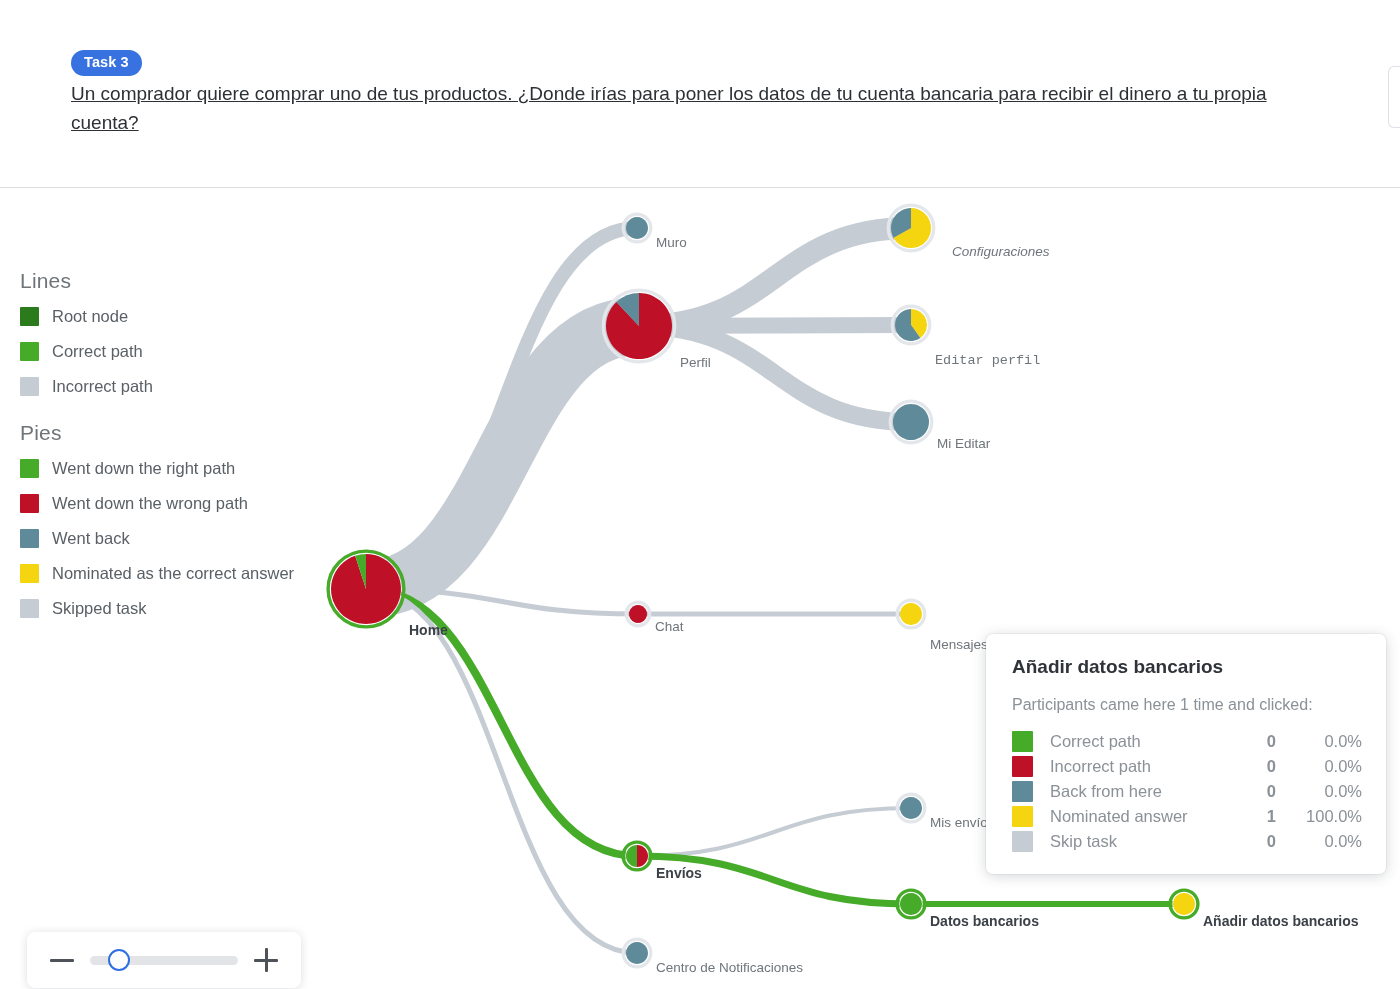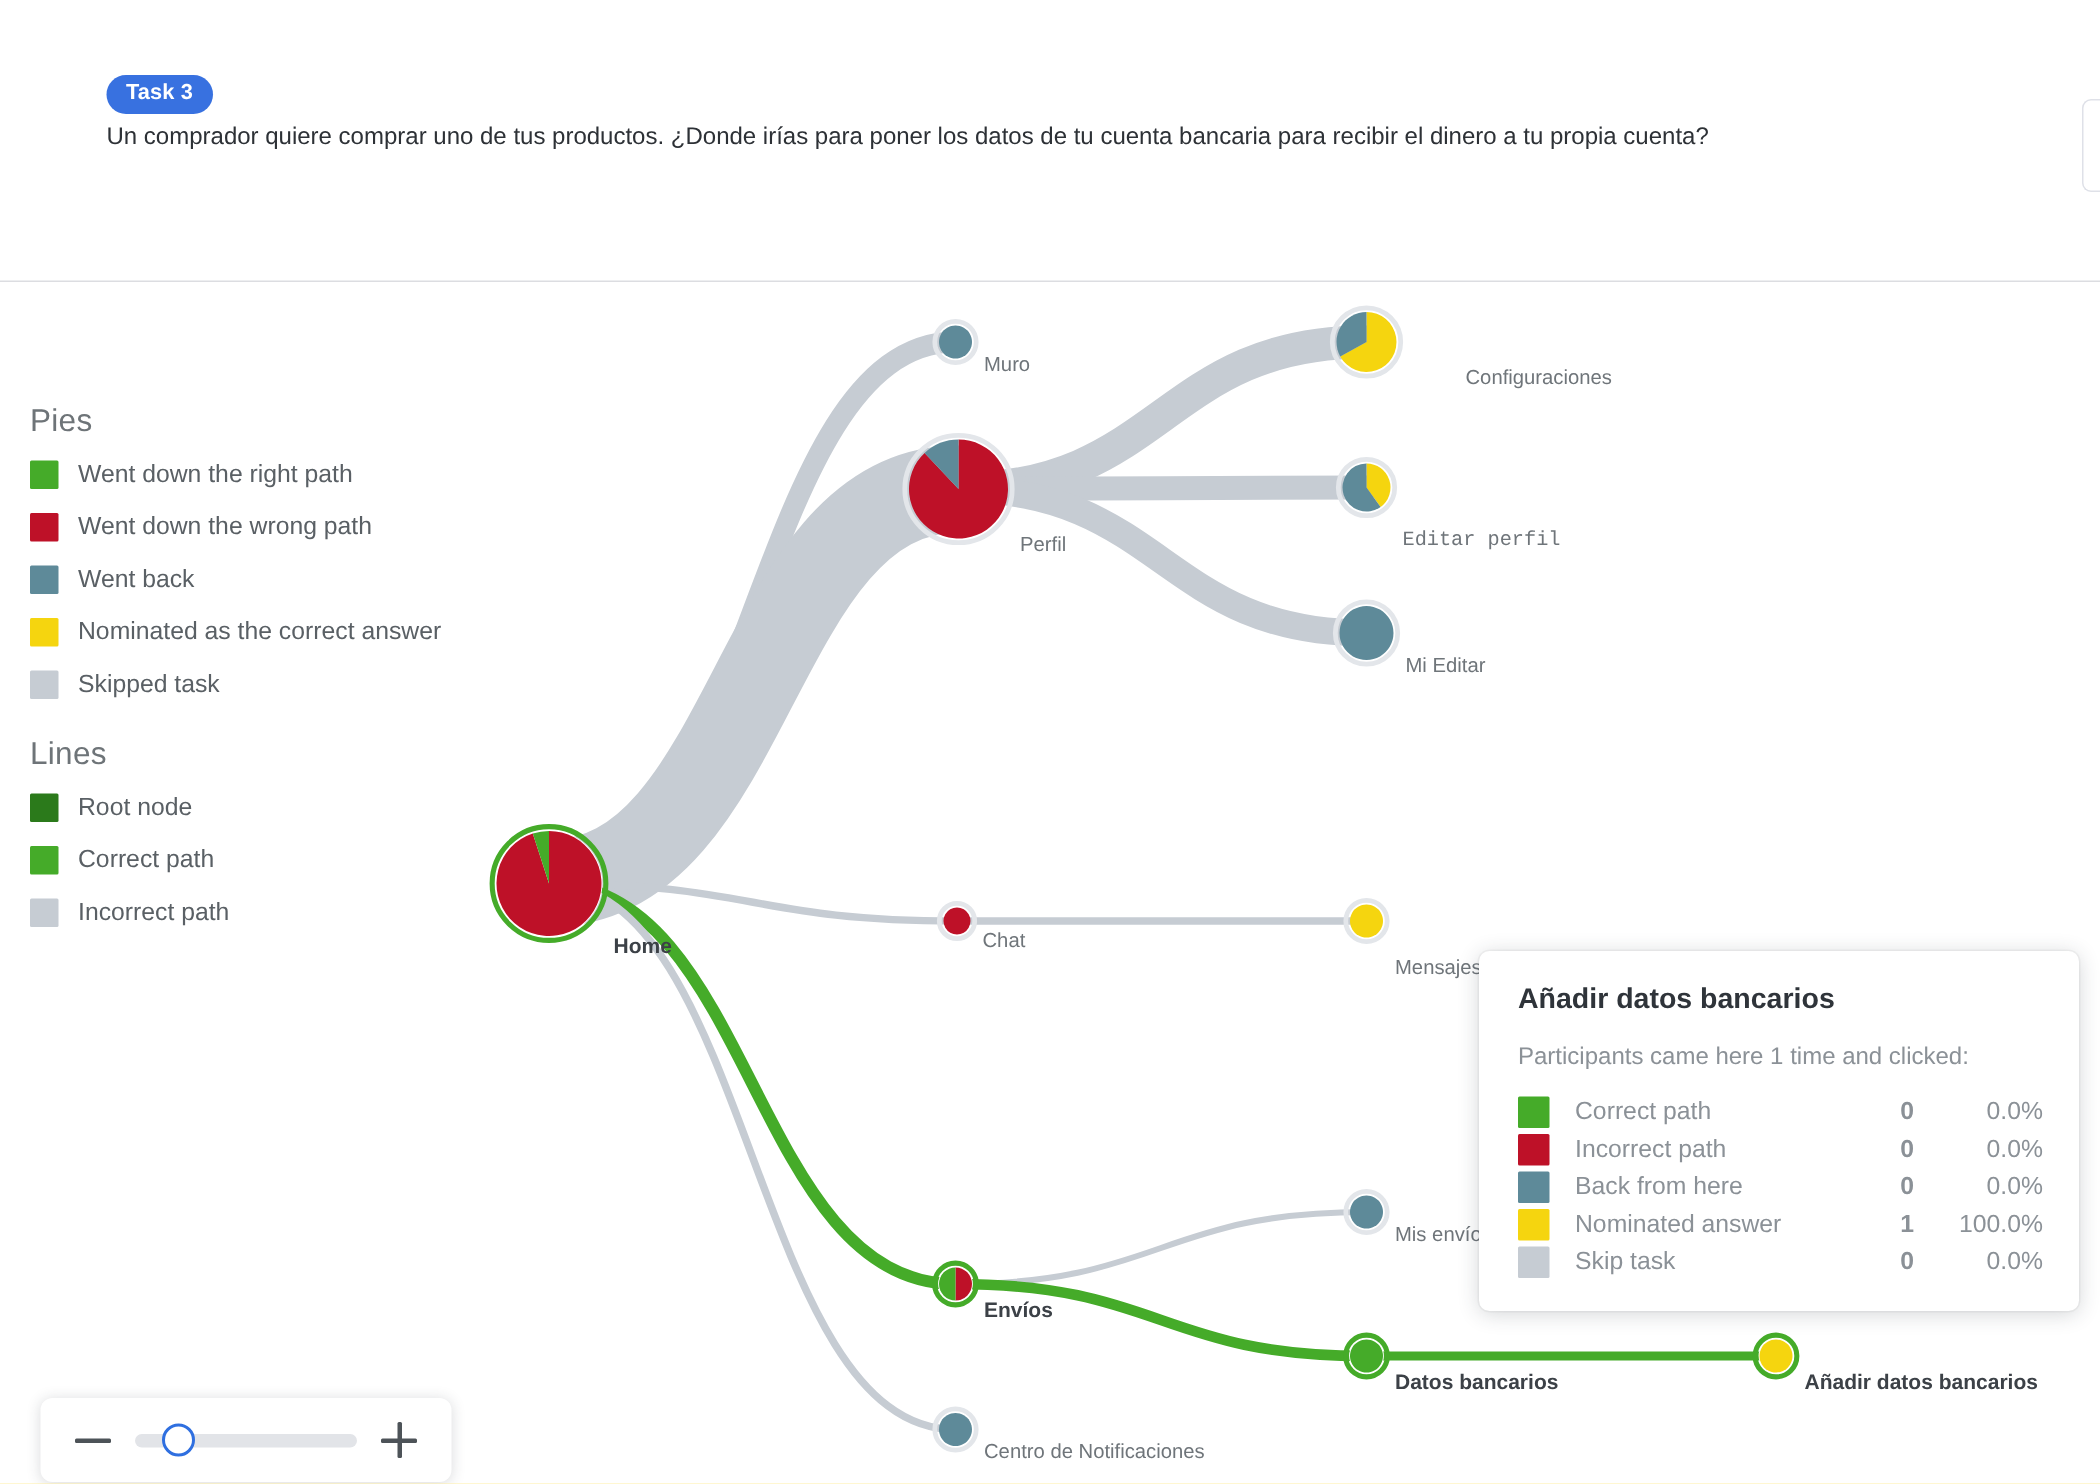--- a/index.html
+++ b/index.html
@@ -24,22 +24,23 @@
     position: absolute; left: 71px; top: 34px;
     background: #3871e0; color: #ffffff;
     font-size: 14.5px; font-weight: 700;
     padding: 5px 13px 6px 13px;
     border-radius: 14px;
     letter-spacing: 0.1px;
     line-height: 1;
   }
   .task-text {
     position: absolute; left: 71px; top: 64px; width: 1262px;
-    font-size: 16px; color: #2d3136; line-height: 1.52;
+    font-size: 19px; color: #2d3136; line-height: 1.52;
     font-weight: 400;
+    text-decoration: underline;
   }
 
   
   .right-edge-panel {
     position: absolute; right: 0; top: 50px; width: 12px; height: 62px;
     background: #ffffff;
     border: 1px solid #dfe1e8;
     border-right: none;
     border-radius: 6px 0 0 6px;
   }
@@ -206,70 +207,70 @@
           <g>
             <circle cx="637" cy="765" r="13.799999999999999" fill="none" stroke="#e3e6ea" stroke-width="3.2"></circle>
             <path d="M 637 754 A 11 11 0 1 1 636.99 754 Z" fill="#5e8a99"></path>
           </g>
         </g>
     </svg>
     <div id="labels-layer">
         <div class="node-label bold" style="left: 409px; top: 435px;">Home</div>
         <div class="node-label" style="left: 656px; top: 48px;">Muro</div>
         <div class="node-label" style="left: 680px; top: 168px;">Perfil</div>
-        <div class="node-label" style="left: 977px; top: 57px;">Configuraciones</div>
+        <div class="node-label" style="left: 952px; top: 57px; font-style: italic;">Configuraciones</div>
         <div class="node-label" style="left: 935px; top: 166px; font-family: Liberation Mono, monospace;">Editar perfil</div>
         <div class="node-label" style="left: 937px; top: 249px;">Mi Editar</div>
         <div class="node-label" style="left: 655px; top: 432px;">Chat</div>
         <div class="node-label" style="left: 930px; top: 450px;">Mensajes</div>
         <div class="node-label bold" style="left: 656px; top: 678px;">Envíos</div>
         <div class="node-label" style="left: 930px; top: 628px;">Mis envíos</div>
         <div class="node-label bold" style="left: 930px; top: 726px;">Datos bancarios</div>
         <div class="node-label bold" style="left: 1203px; top: 726px;">Añadir datos bancarios</div>
         <div class="node-label" style="left: 656px; top: 773px;">Centro de Notificaciones</div>
       </div>
   </div>
 
   <div class="legend" id="legend">
       <div class="legend-group">
+        <div class="legend-title">Lines</div>
+        <div class="legend-row">
+          <span class="legend-swatch" style="background: rgb(43, 122, 27);"></span>
+          <span class="legend-label">Root node</span>
+        </div>
+        <div class="legend-row">
+          <span class="legend-swatch" style="background: rgb(69, 171, 41);"></span>
+          <span class="legend-label">Correct path</span>
+        </div>
+        <div class="legend-row">
+          <span class="legend-swatch" style="background: rgb(198, 204, 211);"></span>
+          <span class="legend-label">Incorrect path</span>
+        </div>
+      </div>
+      <div class="legend-group">
         <div class="legend-title">Pies</div>
         <div class="legend-row">
           <span class="legend-swatch" style="background: rgb(69, 171, 41);"></span>
           <span class="legend-label">Went down the right path</span>
         </div>
         <div class="legend-row">
           <span class="legend-swatch" style="background: rgb(190, 17, 40);"></span>
           <span class="legend-label">Went down the wrong path</span>
         </div>
         <div class="legend-row">
           <span class="legend-swatch" style="background: rgb(94, 138, 153);"></span>
           <span class="legend-label">Went back</span>
         </div>
         <div class="legend-row">
           <span class="legend-swatch" style="background: rgb(245, 213, 15);"></span>
           <span class="legend-label">Nominated as the correct answer</span>
         </div>
         <div class="legend-row">
           <span class="legend-swatch" style="background: rgb(198, 204, 211);"></span>
           <span class="legend-label">Skipped task</span>
-        </div>
-      </div>
-      <div class="legend-group">
-        <div class="legend-title">Lines</div>
-        <div class="legend-row">
-          <span class="legend-swatch" style="background: rgb(43, 122, 27);"></span>
-          <span class="legend-label">Root node</span>
-        </div>
-        <div class="legend-row">
-          <span class="legend-swatch" style="background: rgb(69, 171, 41);"></span>
-          <span class="legend-label">Correct path</span>
-        </div>
-        <div class="legend-row">
-          <span class="legend-swatch" style="background: rgb(198, 204, 211);"></span>
-          <span class="legend-label">Incorrect path</span>
         </div>
       </div>
     </div>
 
   <div class="tooltip">
     <div class="tt-title">Añadir datos bancarios</div>
     <div class="tt-sub">Participants came here 1 time and clicked:</div>
     <table class="tt-table">
       <tbody id="tt-body">
           <tr>

